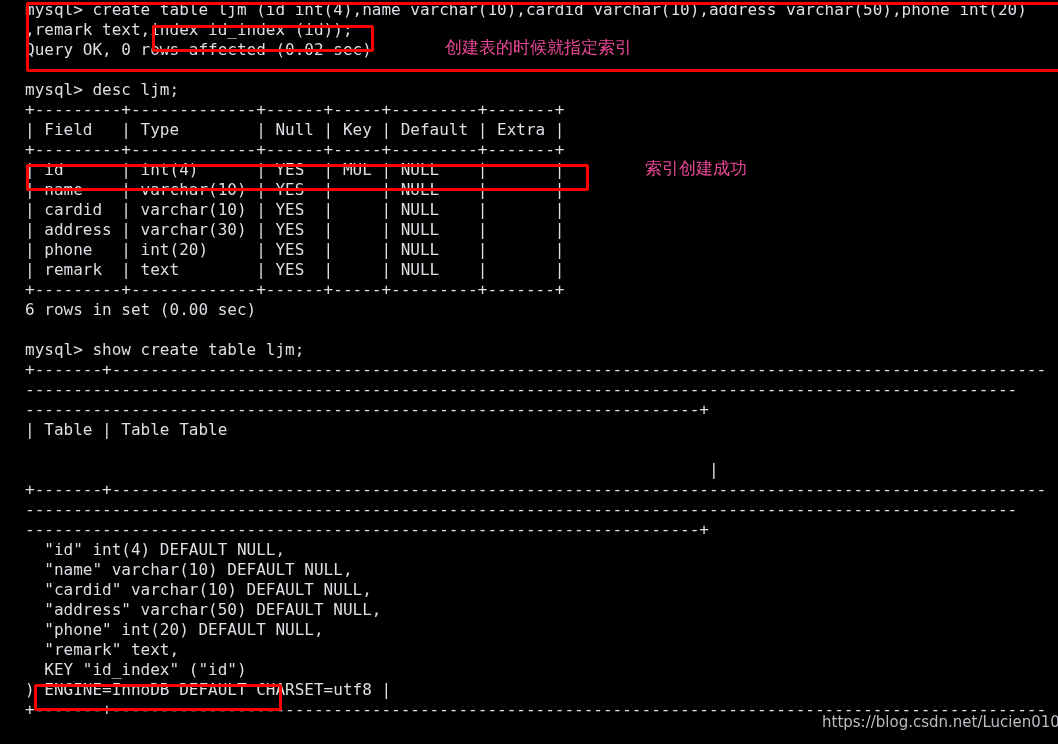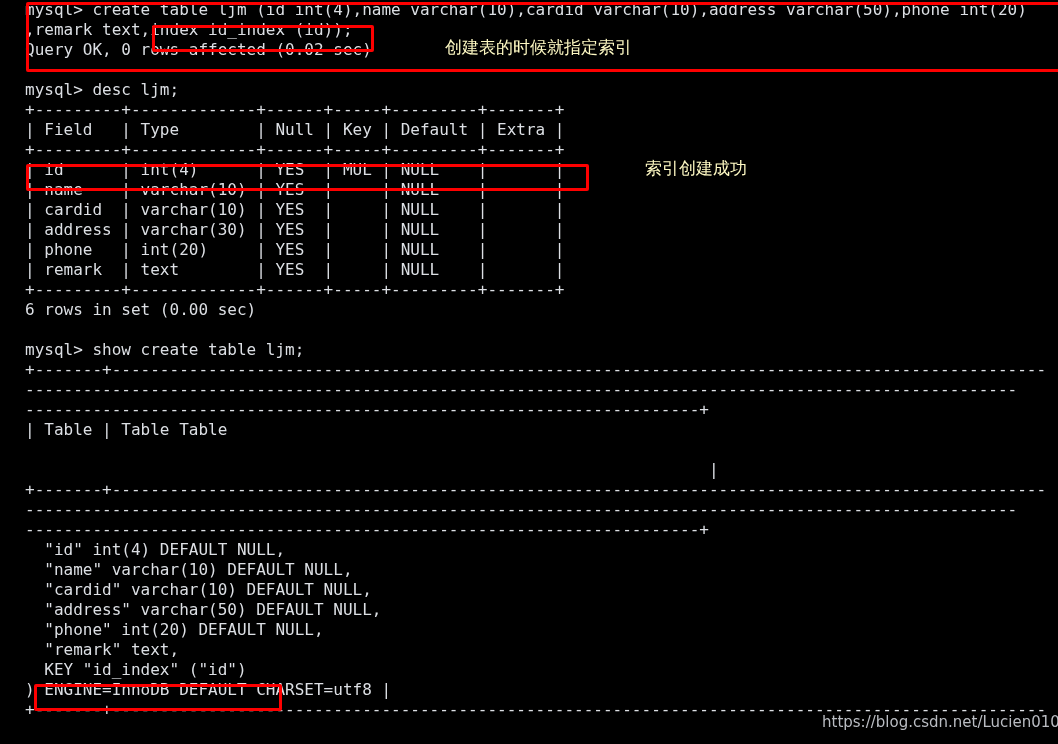--- a/index.html
+++ b/index.html
@@ -54,21 +54,21 @@
     position: absolute;
     border: 3px solid #fe0000;
     box-sizing: border-box;
     pointer-events: none;
     border-radius: 2px;
   }
 
   
   .annot {
     position: absolute;
-    color: #fef9c3;
+    color: #ec4899;
     font-family: "DejaVu Sans", "Liberation Sans", sans-serif;
     font-size: 17px;
     line-height: 20px;
     white-space: pre;
     font-weight: 400;
   }
 
   .watermark {
     position: absolute;
     color: #b9bcc2;

